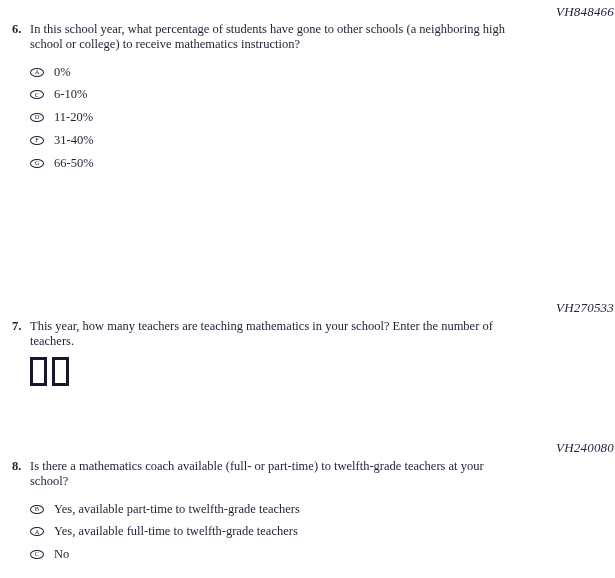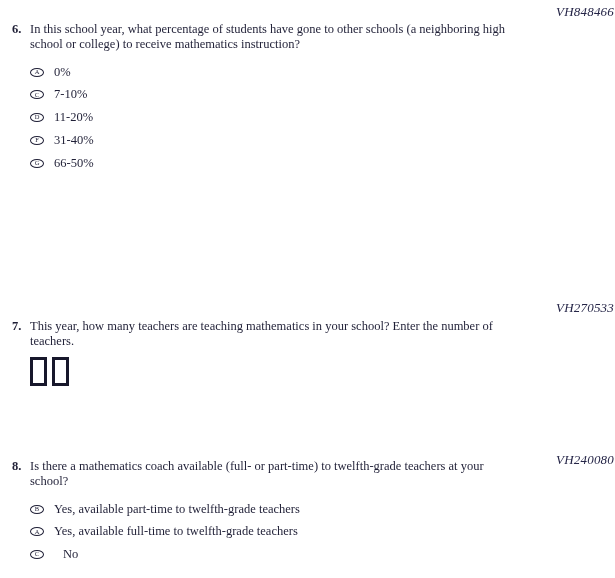--- a/index.html
+++ b/index.html
@@ -20,21 +20,21 @@
     position: absolute;
     right: 1px;
     font-size: 13px;
     letter-spacing: 0.2px;
     color: #252547;
     text-align: right;
     font-style: italic;
   }
   .code-q6 { top: 4px; }
   .code-q7 { top: 300px; }
-  .code-q8 { top: 440px; margin-top: 12px; }
+  .code-q8 { top: 440px; }
 
   .question {
     position: absolute;
     left: 12px;
   }
   .q6 { top: 22px;  width: 512px; }
   .q7 { top: 319px; width: 500px; }
   .q8 { top: 459px; width: 505px; }
 
   .q-header {
@@ -57,21 +57,21 @@
 
   .options {
     margin: 13px 0 0 18px;
   }
   .option-row {
     display: flex;
     align-items: center;
     margin-bottom: 8.6px;
     height: 14.2px;
   }
-  .option-row.gap-before { margin-top: 6px; gap: 9px; }
+  .option-row.gap-before { margin-top: 6px; }
   .oval {
     flex: 0 0 auto;
     width: 12px;
     height: 7px;
     border: 1.2px solid #1f1f36;
     border-radius: 50%;
     display: flex;
     align-items: center;
     justify-content: center;
     font-size: 6.5px;
@@ -112,21 +112,21 @@
       <span class="q-num">6.</span>
       <span class="q-text">In this school year, what percentage of students have gone to other schools (a neighboring high school or college) to receive mathematics instruction?</span>
     </div>
     <div class="options">
       <div class="option-row">
         <span class="oval">A</span>
         <span class="option-label">0%</span>
       </div>
       <div class="option-row">
         <span class="oval">C</span>
-        <span class="option-label">7-10%</span>
+        <span class="option-label">6-10%</span>
       </div>
       <div class="option-row">
         <span class="oval">D</span>
         <span class="option-label">11-20%</span>
       </div>
       <div class="option-row">
         <span class="oval">F</span>
         <span class="option-label">31-40%</span>
       </div>
       <div class="option-row">

